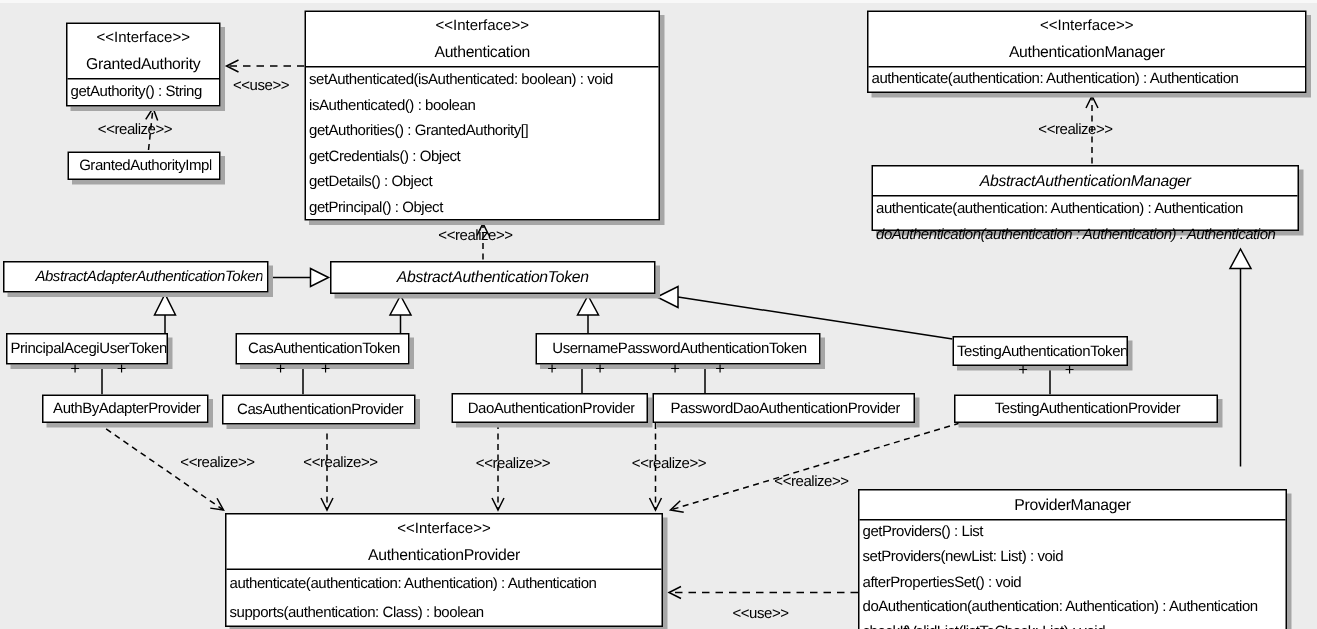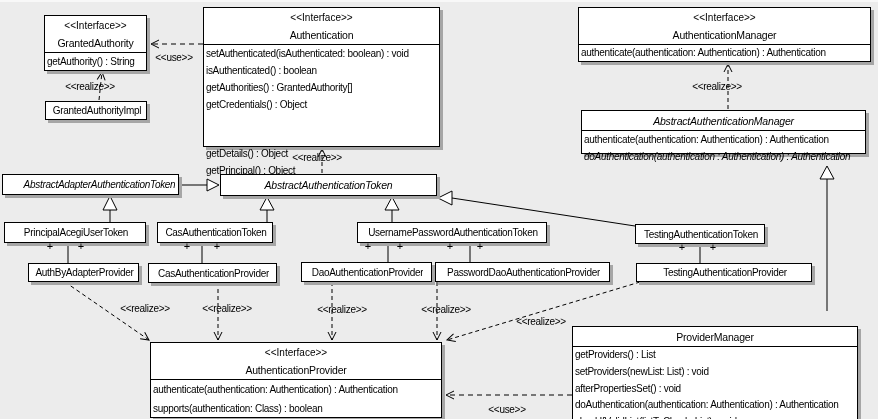--- a/index.html
+++ b/index.html
@@ -87,21 +87,21 @@
   <div class="box" style="left:203px;top:5px;width:237px;height:140px;">
     <div class="hd">
       <div class="st">&lt;&lt;Interface&gt;&gt;</div>
       <div class="nm">Authentication</div>
     </div>
     <div class="sep"></div>
     <div class="mline" style="line-height:17px;">setAuthenticated(isAuthenticated: boolean) : void</div>
     <div class="mline" style="line-height:17px;">isAuthenticated() : boolean</div>
     <div class="mline" style="line-height:17px;">getAuthorities() : GrantedAuthority[]</div>
     <div class="mline" style="line-height:17px;">getCredentials() : Object</div>
-    <div class="mline" style="line-height:17px;margin-top:32px;">getDetails() : Object</div>
+    <div class="mline" style="line-height:17px;">getDetails() : Object</div>
     <div class="mline" style="line-height:17px;">getPrincipal() : Object</div>
   </div>
 
   <div class="box" style="left:578px;top:5px;width:293px;height:55px;">
     <div class="hd">
       <div class="st">&lt;&lt;Interface&gt;&gt;</div>
       <div class="nm">AuthenticationManager</div>
     </div>
     <div class="sep"></div>
     <div class="mline" style="line-height:15px;">authenticate(authentication: Authentication) : Authentication</div>
@@ -115,33 +115,33 @@
   </div>
 
   <div class="box single" style="left:2px;top:172px;width:177px;height:21px;padding-left:16px;">
     <span class="mline it">AbstractAdapterAuthenticationToken</span>
   </div>
 
   <div class="box single" style="left:220px;top:172px;width:217px;height:22px;">
     <span class="nm it">AbstractAuthenticationToken</span>
   </div>
 
-  <div class="box single" style="left:4px;top:220px;width:142px;height:21px;">
+  <div class="box single" style="left:4px;top:220px;width:108px;height:21px;">
     <span class="mline">PrincipalAcegiUserToken</span>
   </div>
 
   <div class="box single" style="left:157px;top:220px;width:116px;height:21px;">
     <span class="mline">CasAuthenticationToken</span>
   </div>
 
   <div class="box single" style="left:357px;top:220px;width:190px;height:21px;">
     <span class="mline">UsernamePasswordAuthenticationToken</span>
   </div>
 
-  <div class="box single" style="left:635px;top:222px;width:130px;height:20px;">
+  <div class="box single" style="left:635px;top:222px;width:117px;height:20px;">
     <span class="mline">TestingAuthenticationToken</span>
   </div>
 
   <div class="box single" style="left:28px;top:261px;width:111px;height:19px;">
     <span class="mline">AuthByAdapterProvider</span>
   </div>
 
   <div class="box single" style="left:148px;top:261px;width:129px;height:20px;">
     <span class="mline">CasAuthenticationProvider</span>
   </div>

